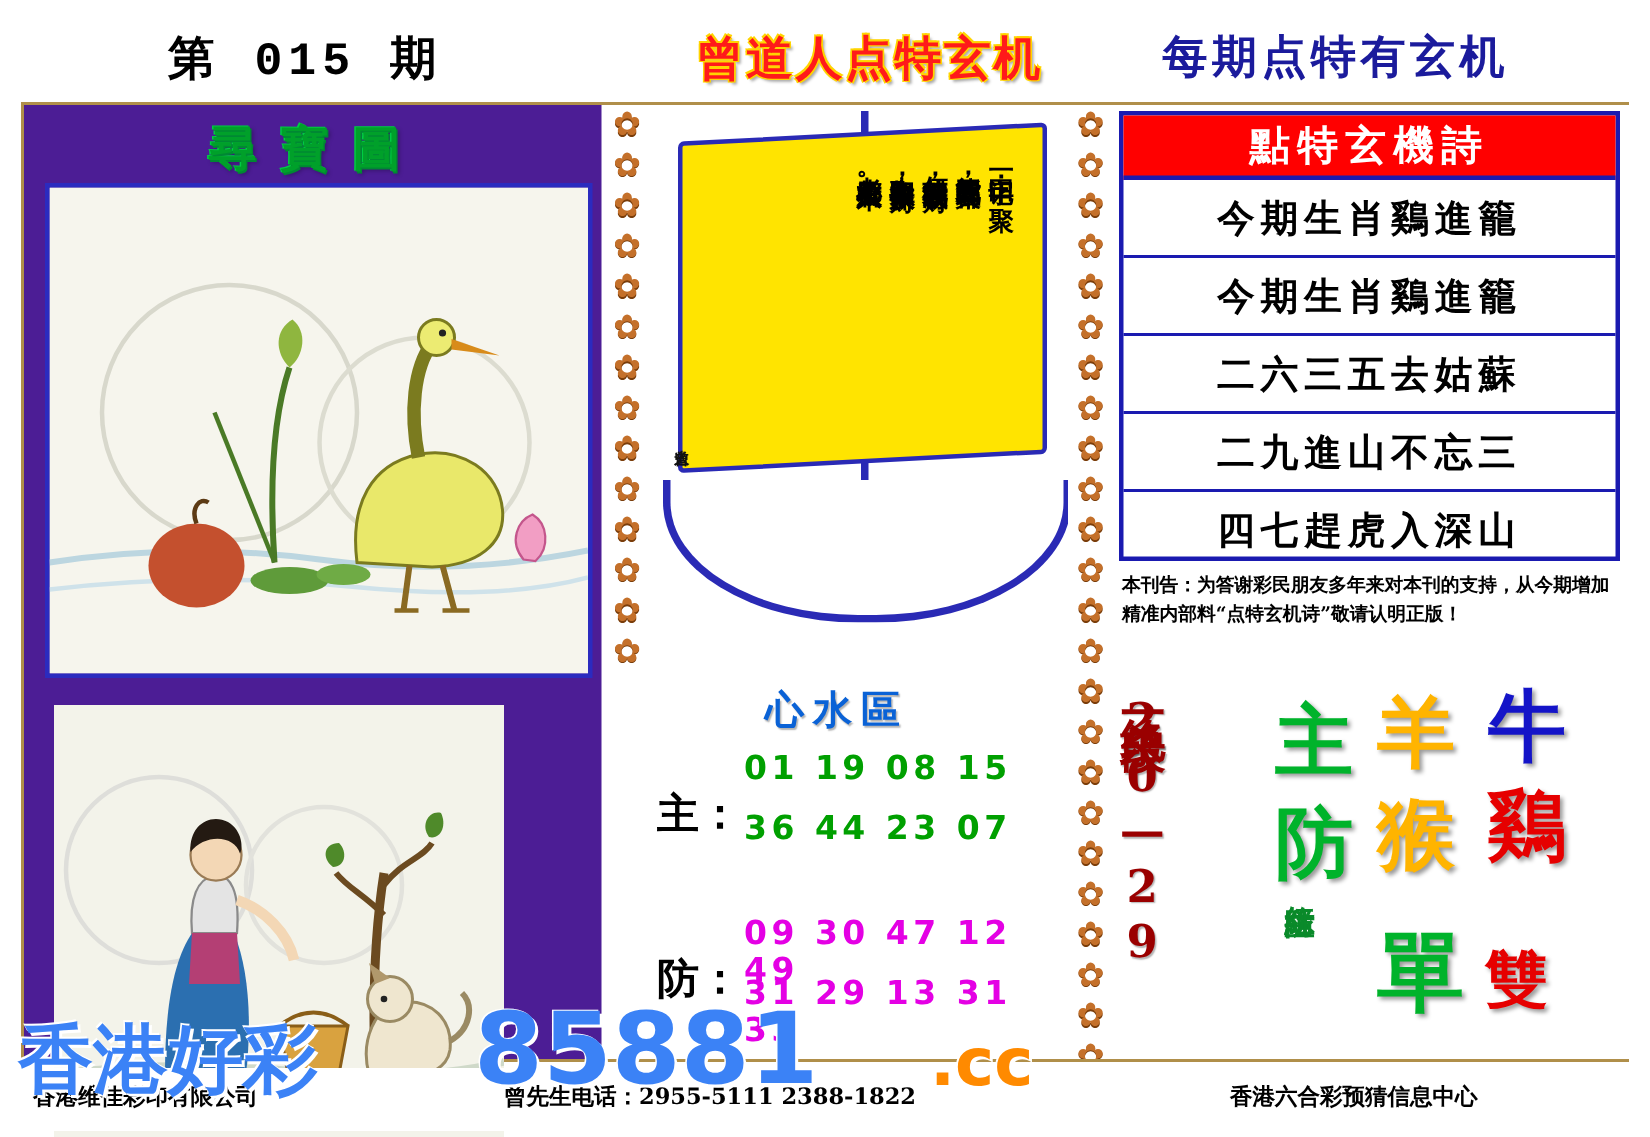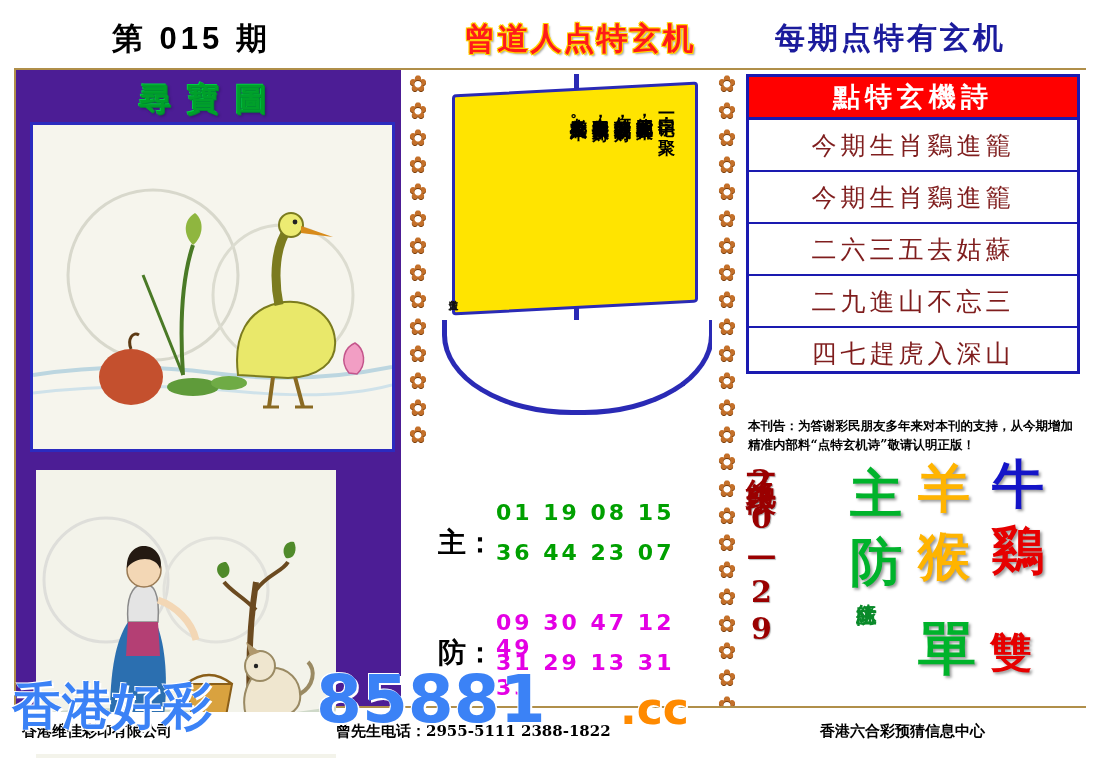--- a/index.html
+++ b/index.html
@@ -12,21 +12,21 @@
   }
   .page{
     position:absolute;left:0;top:0;width:1100px;height:758px;
     background:#ffffff;
   }
 
   
   .issue{
     position:absolute;left:112px;top:18px;
     font-size:31px;font-weight:bold;color:#000;
-    font-family:Liberation Sans, sans-serif;letter-spacing:4px;
+    font-family:Liberation Mono, monospace;letter-spacing:4px;
   }
   .title-red{
     position:absolute;left:415px;top:18px;width:330px;height:38px;
     text-align:center;
     font-size:31px;font-weight:bold;
     font-family:"DejaVu Serif", serif;
     color:#ff1a1a;
     letter-spacing:2px;
     text-shadow: 1px 1px 0 #ffd400, -1px -1px 0 #ffd400, 1px -1px 0 #ffd400, -1px 1px 0 #ffd400, 2px 2px 2px rgba(0,0,0,.35);
   }
@@ -177,29 +177,28 @@
   }
   .poem-head{
     height:40px;background:#ff0000;border-bottom:3px solid #1a1ab0;
     display:flex;align-items:center;justify-content:center;
     color:#ffffff;font-size:27px;font-weight:bold;letter-spacing:5px;
     font-family:"DejaVu Serif", serif;
   }
   .poem-row{
     height:50px;border-bottom:2px solid #1a1ab0;
     display:flex;align-items:center;justify-content:center;
-    font-size:25px;font-weight:normal;letter-spacing:4px;
-    font-family:"DejaVu Serif", serif;color:#7f1d1d;
+    font-size:25px;font-weight:bold;letter-spacing:4px;
+    font-family:"DejaVu Serif", serif;color:#000000;
   }
   .poem-row:last-child{border-bottom:none;}
   .notice{
     position:absolute;left:6px;top:310px;width:332px;
     font-size:12.5px;line-height:19px;color:#000;font-weight:bold;
     font-family:"DejaVu Serif", serif;
-    margin-top:36px;
   }
 
   
   .jueshai{
     position:absolute;left:735px;top:455px;width:46px;height:250px;
     writing-mode:vertical-rl;text-orientation:upright;
     font-size:30px;font-weight:bold;color:#9a0000;
     font-family:"DejaVu Serif", serif;
     letter-spacing:2px;
     text-shadow:1px 1px 1px rgba(0,0,0,.3);
@@ -414,20 +413,21 @@
       <div class="poem-line">一字记曰：聚</div>
       <div class="poem-line">能知三四都旺聚，</div>
       <div class="poem-line">何苦此期没有钱财，</div>
       <div class="poem-line">山寨相聚欲谋人财，</div>
       <div class="poem-line">老小都看欺人木。</div>
     </div>
     <div class="poem-sign">曾道人</div>
   </div>
 
   <div class="center-bottom">
+    <div class="xinshui">心水區</div>
 
     <div class="rowlabel" style="left:34px;top:72px;">主：</div>
     <div class="numrow green" style="left:92px;top:48px;">01  19  08  15</div>
     <div class="numrow green" style="left:92px;top:88px;">36  44  23  07</div>
 
     <div class="rowlabel" style="left:34px;top:182px;">防：</div>
     <div class="numrow magenta" style="left:92px;top:158px;">09  30  47  12  49</div>
     <div class="numrow magenta" style="left:92px;top:198px;">31  29  13  31  33</div>
   </div>
 

